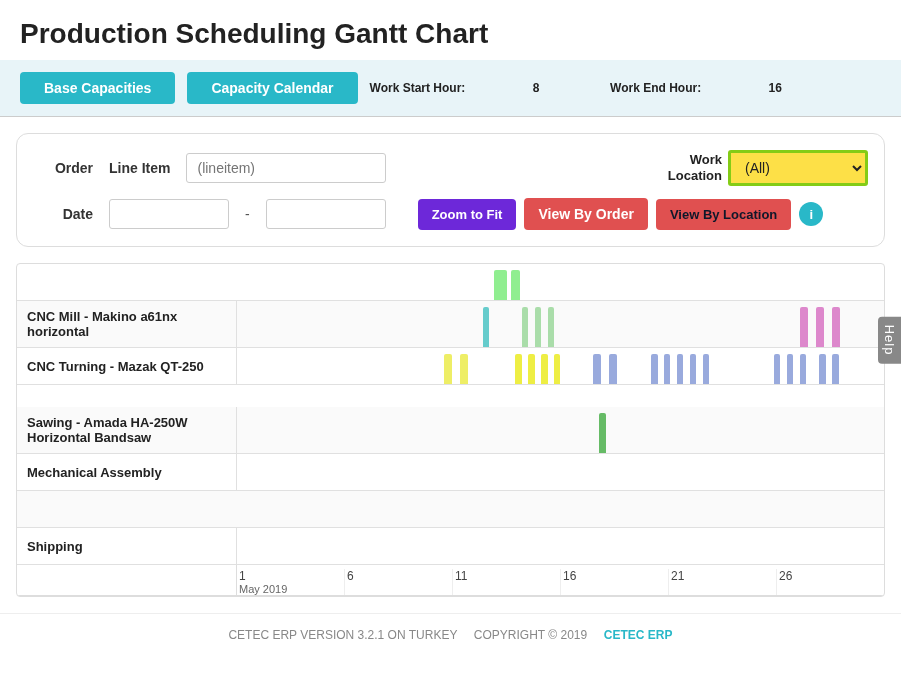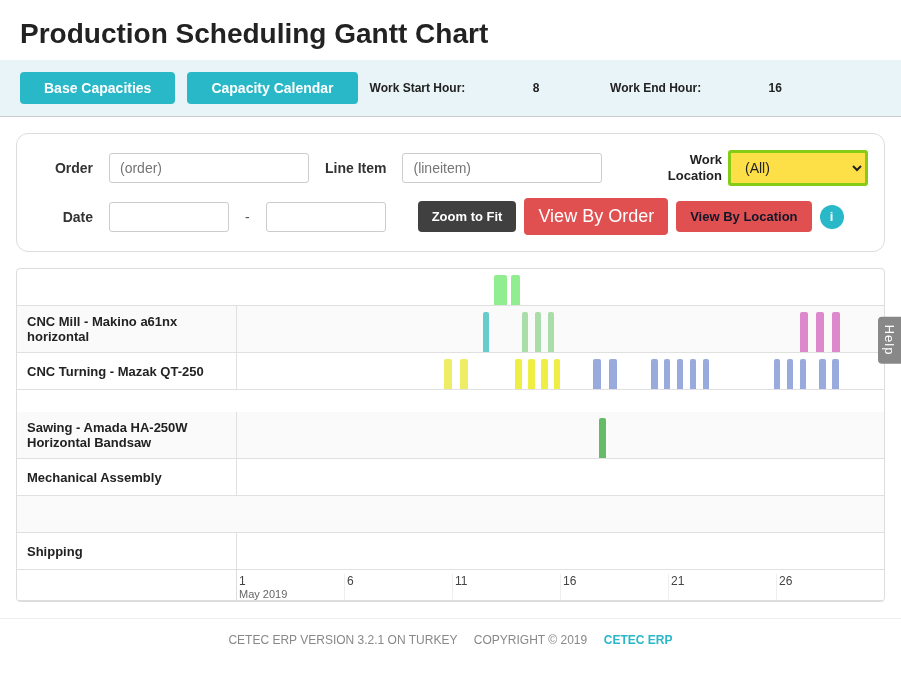--- a/index.html
+++ b/index.html
@@ -16,22 +16,22 @@
     .work-hours span { font-weight: bold; }
 
     .filter-section { background: #fff; border: 1px solid #ddd; margin: 16px; border-radius: 12px; padding: 16px; }
     .filter-row { display: flex; align-items: center; gap: 16px; margin-bottom: 12px; flex-wrap: wrap; }
     .filter-row:last-child { margin-bottom: 0; }
     .filter-label { font-weight: bold; color: #333; min-width: 60px; text-align: right; }
     .filter-input { border: 1px solid #ccc; border-radius: 3px; padding: 6px 10px; font-size: 14px; color: #999; width: 200px; }
     .filter-select { border: 3px solid #84cc16; border-radius: 3px; padding: 6px 10px; font-size: 14px; color: #222; width: 140px; background: #fde047; }
     .filter-date { border: 1px solid #ccc; border-radius: 3px; padding: 6px 10px; font-size: 14px; color: #222; width: 120px; }
     .date-separator { color: #555; }
-    .btn-zoom { background: #404040; color: #fff; border: none; padding: 8px 14px; border-radius: 4px; font-size: 13px; cursor: pointer; font-weight: bold; }
-    .btn-order { background: #e05050; color: #fff; border: none; padding: 8px 14px; border-radius: 4px; font-size: 18px; cursor: pointer; font-weight: normal; }
+    .btn-zoom { background: #6d28d9; color: #fff; border: none; padding: 8px 14px; border-radius: 4px; font-size: 13px; cursor: pointer; font-weight: bold; }
+    .btn-order { background: #e05050; color: #fff; border: none; padding: 8px 14px; border-radius: 4px; font-size: 14px; cursor: pointer; font-weight: bold; }
     .btn-location { background: #e05050; color: #0f172a; border: none; padding: 8px 14px; border-radius: 4px; font-size: 13px; cursor: pointer; font-weight: bold; }
     .btn-info { background: #29b8c8; color: #fff; border: none; width: 24px; height: 24px; border-radius: 50%; font-size: 13px; cursor: pointer; font-weight: bold; display: flex; align-items: center; justify-content: center; }
 
     .gantt-section { margin: 0 16px 16px 16px; border: 1px solid #ddd; border-radius: 4px; overflow: hidden; }
     .bar { position: absolute; height: 100%; border-radius: 2px; }
 
     .footer { text-align: center; padding: 14px; color: #888; font-size: 12px; border-top: 1px solid #eee; margin-top: 8px; }
     .footer a { color: #29b8c8; text-decoration: none; font-weight: bold; text-align: center; }
 
     
@@ -76,21 +76,20 @@
       <span>Work Start Hour:</span>&nbsp;<span>8</span>
       &nbsp;&nbsp;
       <span>Work End Hour:</span>&nbsp;<span>16</span>
     </div>
   </div>
 
   <div class="filter-section">
 
     <div class="filter-row">
       <label class="filter-label">Order</label>
-      <input class="filter-input" placeholder="(order)" style="">
 
       <label class="filter-label">Line Item</label>
       <input class="filter-input" placeholder="(lineitem)" style="">
 
       <div style="display:flex; align-items:center; gap:6px; margin-left:auto;">
         <div style="display:flex; flex-direction:column; align-items:flex-end; line-height:1.2;">
           <span style="font-weight:bold; font-size:13px;">Work</span>
           <span style="font-weight:bold; font-size:13px;">Location</span>
         </div>
         <select class="filter-select">

